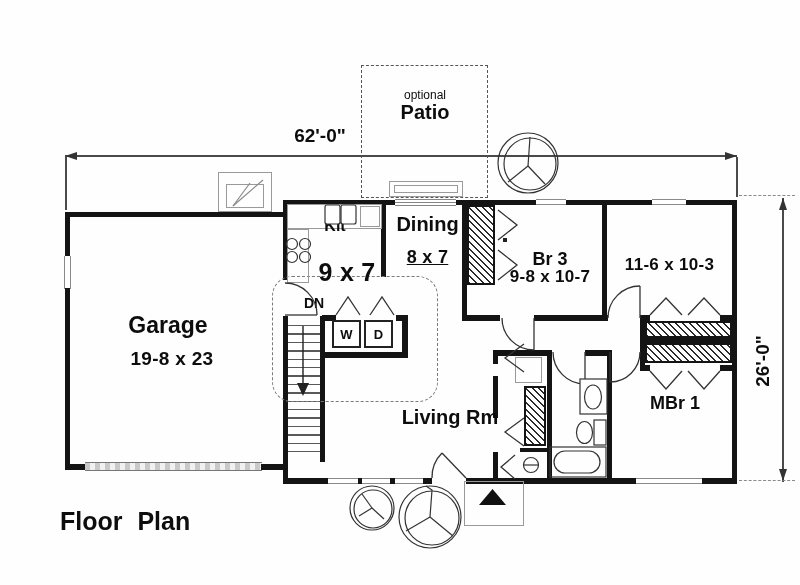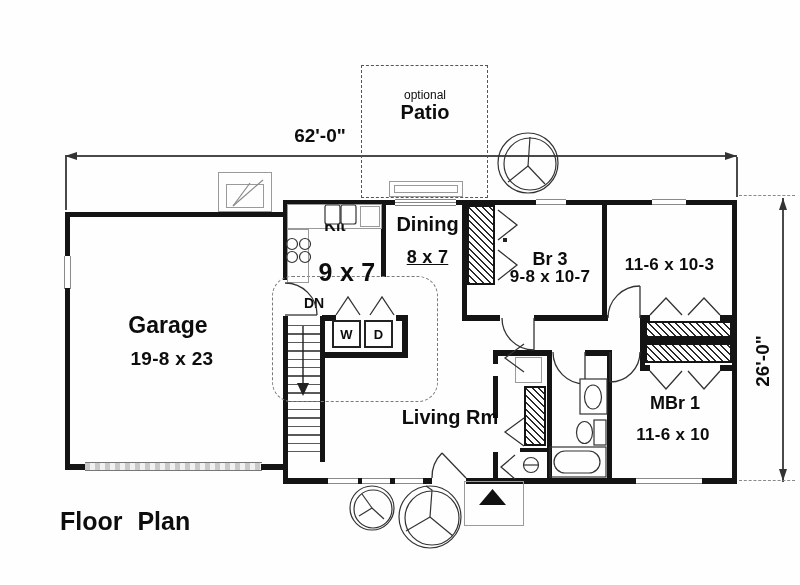--- a/index.html
+++ b/index.html
@@ -148,21 +148,20 @@
   <div class="lbl semib" style="left:380px;top:248px;width:95px;font-size:18px;text-decoration:underline;">8 x 7</div>
 
   <div class="lbl bold" style="left:505px;top:234px;width:90px;font-size:18px;margin-top:16px;">Br 3</div>
   <div class="lbl semib" style="left:500px;top:268px;width:100px;font-size:17px;">9-8 x 10-7</div>
 
   <div class="lbl semib" style="left:612px;top:256px;width:115px;font-size:17px;">11-6 x 10-3</div>
 
   <div class="lbl bold" style="left:360px;top:407px;width:180px;font-size:20px;">Living Rm</div>
 
   <div class="lbl bold" style="left:625px;top:394px;width:100px;font-size:18px;">MBr 1</div>
-  <div class="lbl semib" style="left:618px;top:426px;width:110px;font-size:17px;">11-6 x 10</div>
 
   <div class="lbl bold" style="left:60px;top:508px;width:200px;font-size:25px;text-align:left;word-spacing:8px;">Floor Plan</div>
 
   <svg class="overlay" width="800" height="585" viewBox="0 0 800 585">
 
     <g fill="#333">
       <polygon points="65,156 77,152 77,160"></polygon>
       <polygon points="737,156 725,152 725,160"></polygon>
       <polygon points="783,198 779,210 787,210"></polygon>
       <polygon points="783,481 779,469 787,469"></polygon>

